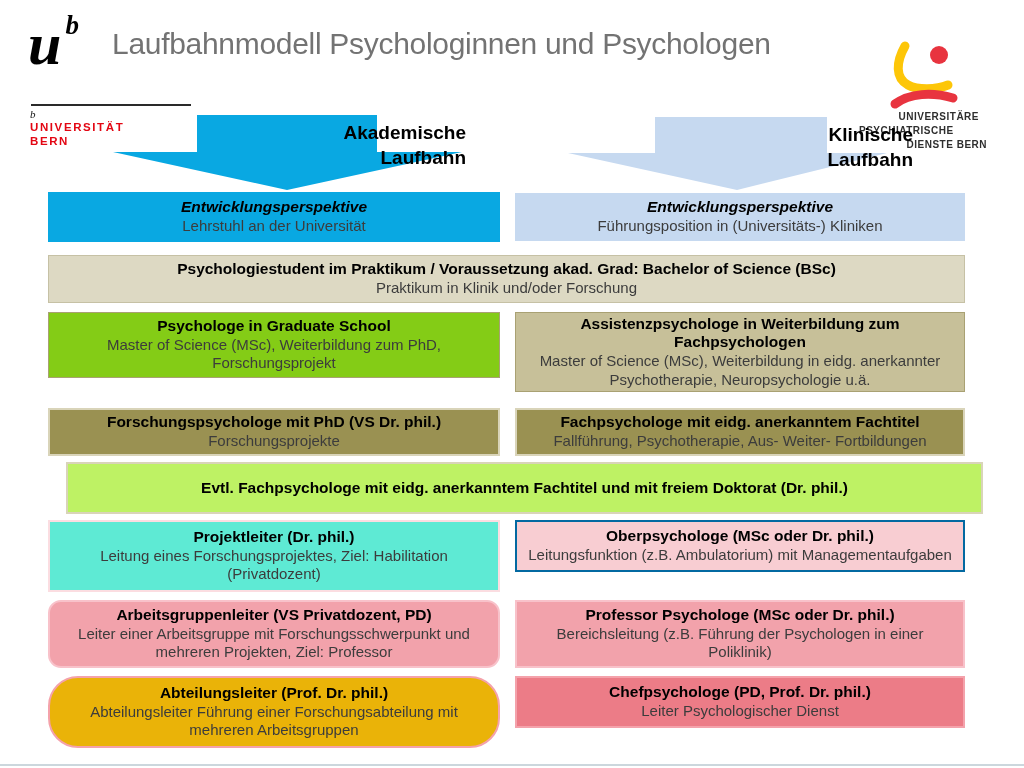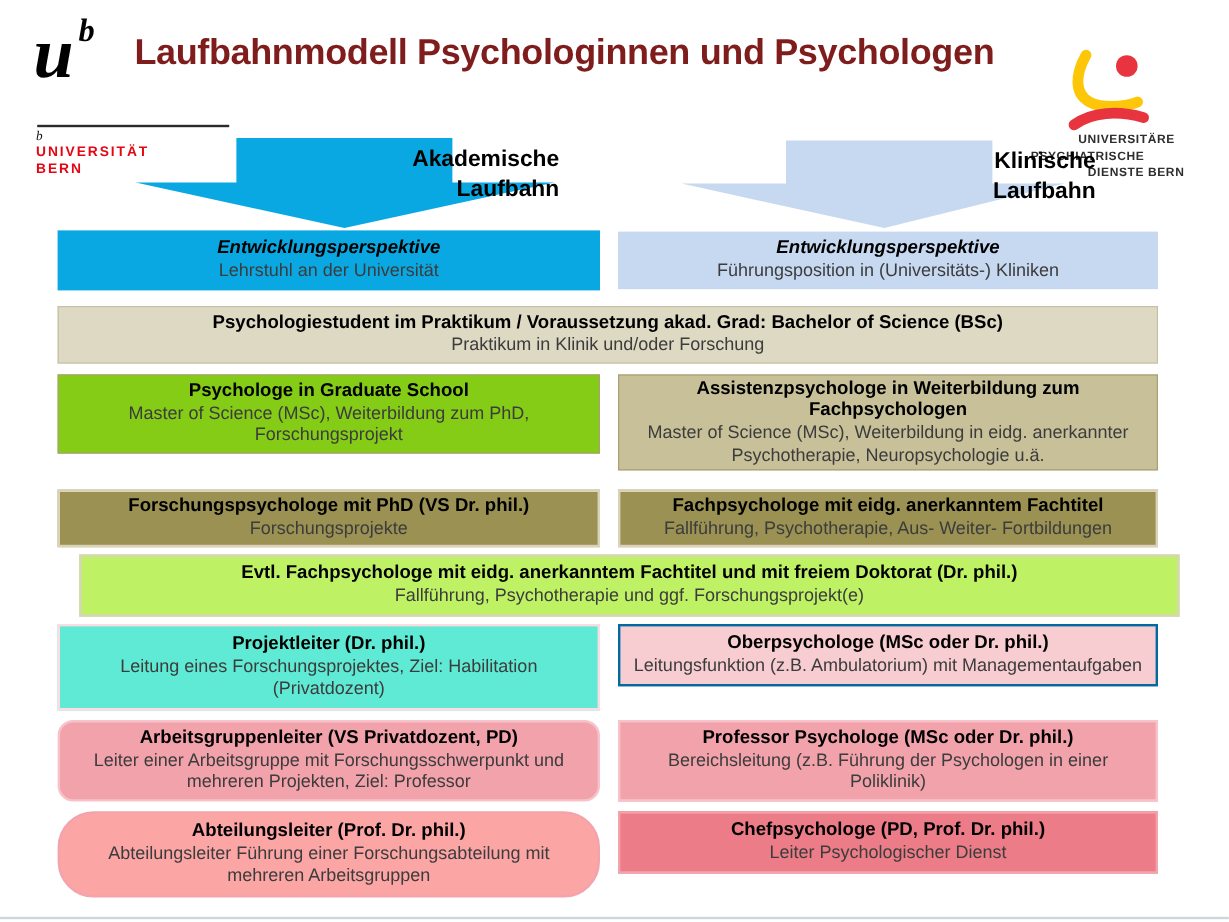--- a/index.html
+++ b/index.html
@@ -5,21 +5,21 @@
   html,body{margin:0;padding:0;}
   body{
     width:1024px;height:768px;position:relative;overflow:hidden;
     background:#ffffff;
     font-family:"Liberation Sans","DejaVu Sans",sans-serif;
     color:#000;
   }
   
   .slide-title{
     position:absolute;left:112px;top:27px;width:790px;
-    font-size:30px;font-weight:bold;letter-spacing:-0.3px;color:#7f1d1d;
+    font-size:30px;font-weight:normal;letter-spacing:-0.3px;color:#737373;
   }
   .unibe-u{
     position:absolute;left:28px;top:14px;
     font-family:"Liberation Serif","DejaVu Serif",serif;
     font-style:italic;font-weight:bold;font-size:60px;line-height:1;
   }
   .unibe-sup{
     font-size:27px;position:relative;top:-30px;left:4px;font-weight:bold;
   }
   .unibe-rule{position:absolute;left:31px;top:104px;width:160px;height:2px;background:#2a2a2a;}
@@ -139,42 +139,41 @@
   <div class="t">Forschungspsychologe mit PhD (VS Dr. phil.)</div>
   <div class="b">Forschungsprojekte</div>
 </div>
 <div id="r4r" class="box" style="background-color: rgb(154, 145, 82);">
   <div class="t">Fachpsychologe mit eidg. anerkanntem Fachtitel</div>
   <div class="b">Fallführung, Psychotherapie, Aus- Weiter- Fortbildungen</div>
 </div>
 
 <div id="r5" class="box" style="background-color: #bef264; margin-left: 18px;">
   <div class="t">Evtl. Fachpsychologe mit eidg. anerkanntem Fachtitel und mit freiem Doktorat (Dr. phil.)</div>
-  <div class="b">Fallführung, Psychotherapie und ggf. Forschungsprojekt(e)</div>
 </div>
 
 <div id="r6l" class="box" style="background-color: #5eead4;">
   <div class="t">Projektleiter (Dr. phil.)</div>
   <div class="b">Leitung eines Forschungsprojektes, Ziel: Habilitation (Privatdozent)</div>
 </div>
 <div id="r6r" class="box" style="background-color: rgb(248, 205, 210);">
   <div class="t">Oberpsychologe (MSc oder Dr. phil.)</div>
   <div class="b">Leitungsfunktion (z.B. Ambulatorium) mit Managementaufgaben</div>
 </div>
 
 <div id="r7l" class="box" style="background-color: rgb(242, 162, 171); border-radius: 13px;">
   <div class="t">Arbeitsgruppenleiter (VS Privatdozent, PD)</div>
   <div class="b">Leiter einer Arbeitsgruppe mit Forschungsschwerpunkt und mehreren Projekten, Ziel: Professor</div>
 </div>
 <div id="r7r" class="box" style="background-color: rgb(242, 162, 171);">
   <div class="t">Professor Psychologe (MSc oder Dr. phil.)</div>
   <div class="b">Bereichsleitung (z.B. Führung der Psychologen in einer Poliklinik)</div>
 </div>
 
-<div id="r8l" class="box" style="background-color: #fca5a5; border-radius: 30px;">
+<div id="r8l" class="box" style="background-color: #eab308; border-radius: 30px;">
   <div class="t">Abteilungsleiter (Prof. Dr. phil.)</div>
   <div class="b">Abteilungsleiter Führung einer Forschungsabteilung mit mehreren Arbeitsgruppen</div>
 </div>
 <div id="r8r" class="box" style="background-color: rgb(236, 124, 135);">
   <div class="t">Chefpsychologe (PD, Prof. Dr. phil.)</div>
   <div class="b">Leiter Psychologischer Dienst</div>
 </div>
 
 <div class="slide-edge-bottom"></div>
 

